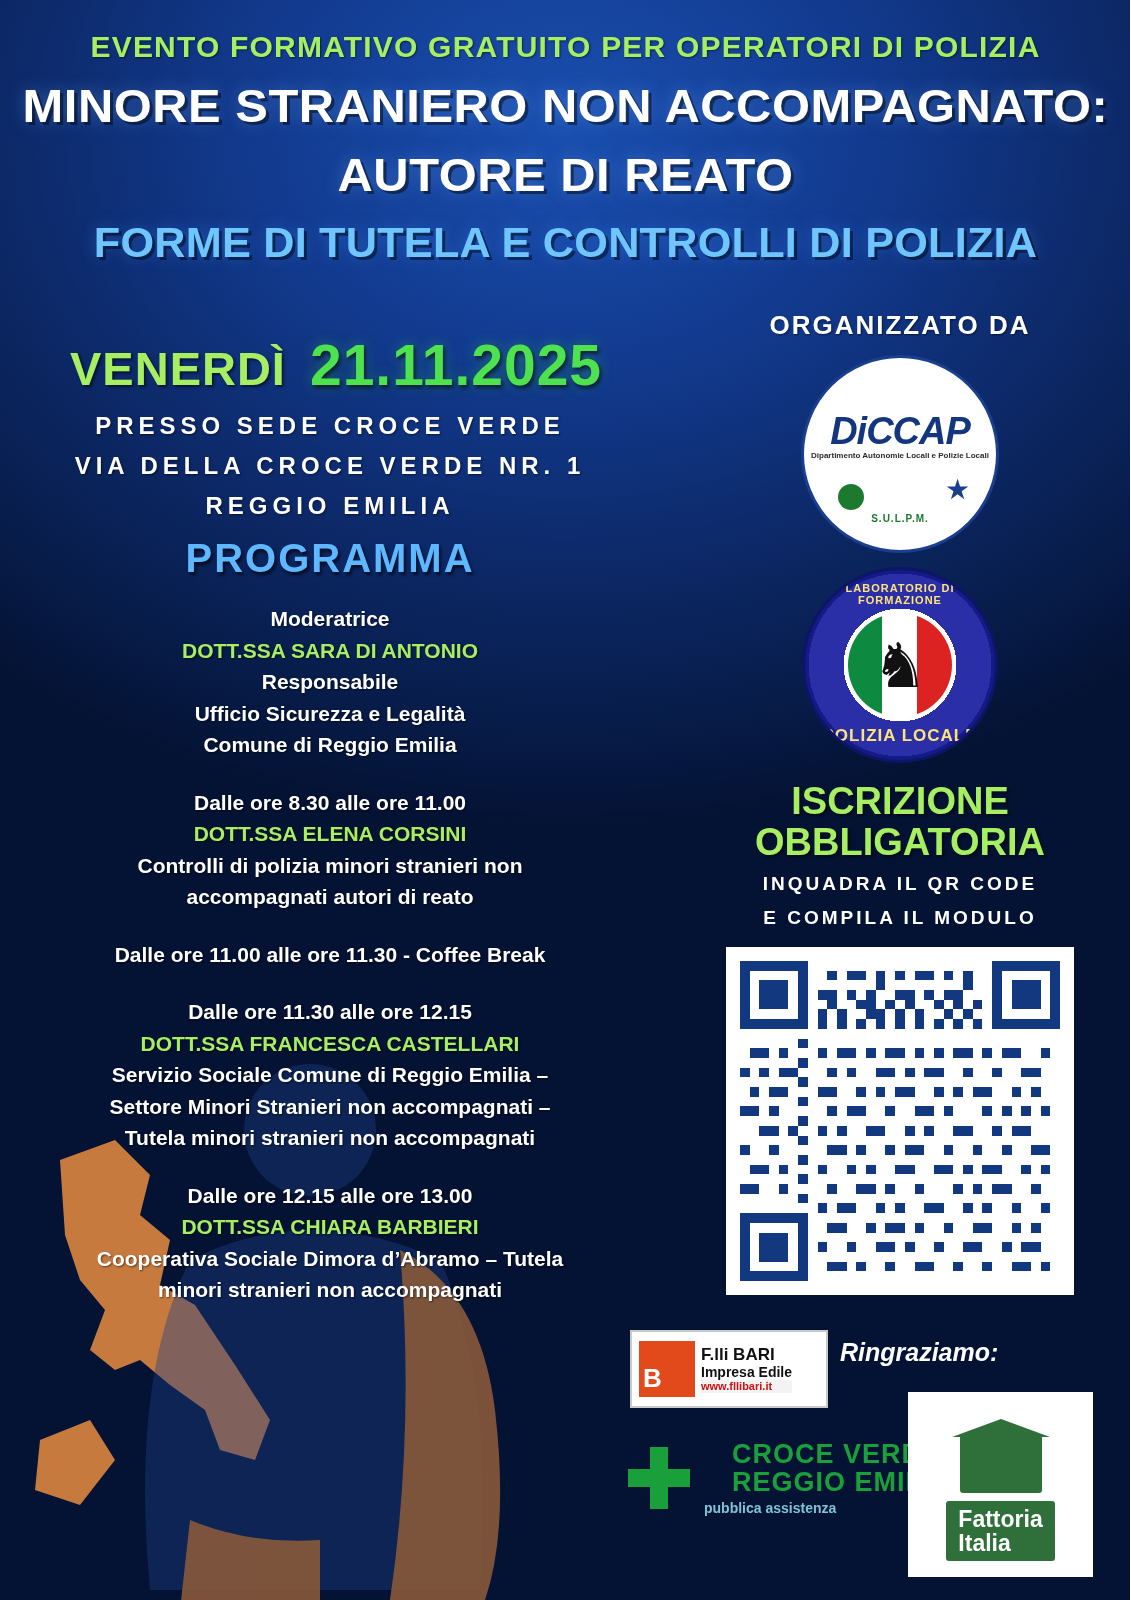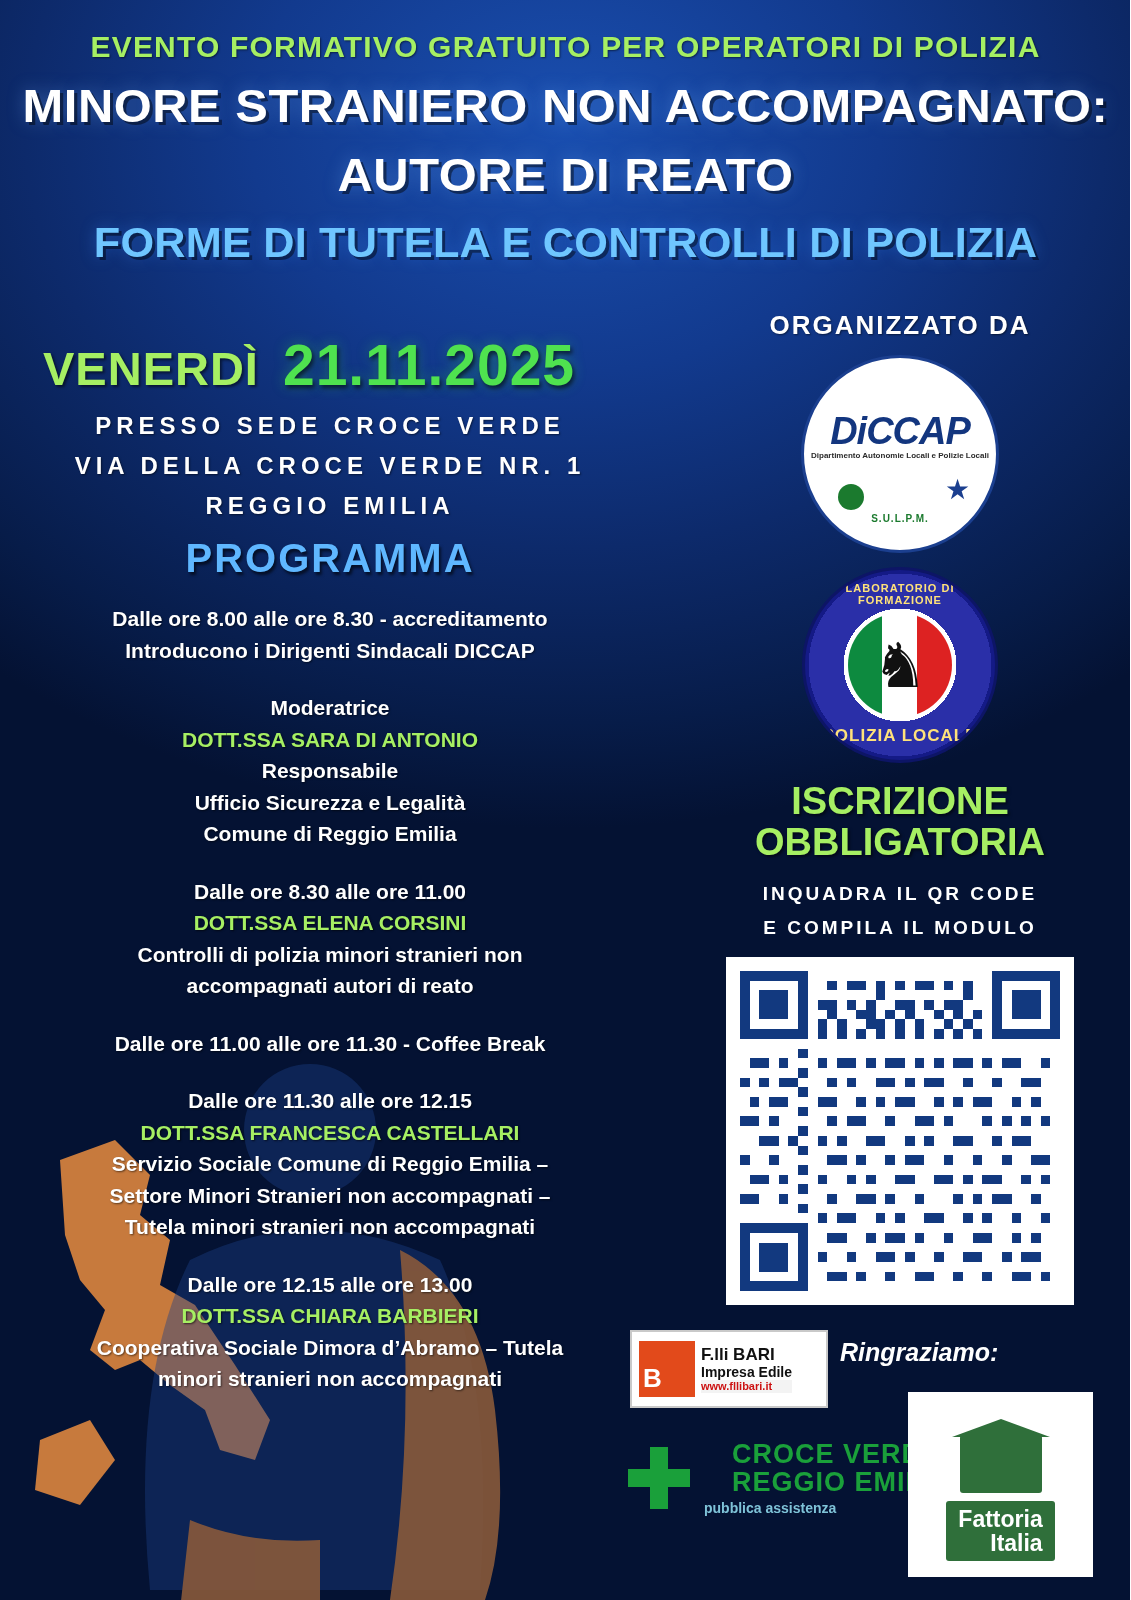--- a/index.html
+++ b/index.html
@@ -60,21 +60,21 @@
     font-weight: 800;
     letter-spacing: 0.2px;
     text-shadow: 3px 3px 0 rgba(0,0,0,.45), 0 0 16px rgba(60,140,255,.4);
     transform: scaleX(1.03);
   }
 
   
   .left { position: absolute; left: 0; top: 320px; width: 660px; }
   .when-row {
     display: flex; align-items: baseline; gap: 18px;
-    padding-left: 43px;
+    padding-left: 70px;
   }
   .weekday {
     color: #a6ef63;
     font-size: 47px; font-weight: 800; letter-spacing: 1px;
     text-shadow: 2px 2px 3px rgba(0,0,0,.55);
   }
   .datebig {
     color: #4fe24f;
     font-size: 57px; font-weight: 800; letter-spacing: 1px;
     text-shadow: 2px 3px 4px rgba(0,0,0,.6), 0 0 14px rgba(60,230,90,.35);
@@ -152,21 +152,21 @@
   .logo-lab .lab-bot {
     position: absolute; left: 0; right: 0; bottom: 14px;
     color: #ffe27a; font-size: 17px; font-weight: 800; letter-spacing: 1px;
   }
 
   .iscr {
     margin-top: 18px;
     color: #a6ef63; font-size: 38px; font-weight: 800; line-height: 1.08;
     text-shadow: 2px 2px 3px rgba(0,0,0,.55);
   }
-  .qr-cta { margin-top: 14px; color: #ffffff; font-size: 19px; font-weight: 700; letter-spacing: 3px; line-height: 1.8; }
+  .qr-cta { margin-top: 4px; color: #ffffff; font-size: 19px; font-weight: 700; letter-spacing: 3px; line-height: 1.8; }
 
   .qr {
     width: 348px; height: 348px; margin: 12px auto 0;
     background: #ffffff; padding: 14px;
   }
   .qr svg { display: block; width: 100%; height: 100%; }
 
   
   .thanks {
     position: absolute; left: 840px; top: 1338px;
@@ -203,21 +203,21 @@
     position: absolute; left: 908px; top: 1392px;
     width: 185px; height: 185px; background: #ffffff;
     display: flex; flex-direction: column; align-items: center; justify-content: flex-end;
     padding-bottom: 16px;
   }
   .fattoria .house { width: 82px; height: 58px; background: #2f6f3a; margin-bottom: 8px; position: relative; border-radius: 3px; }
   .fattoria .house::before {
     content: ""; position: absolute; left: -8px; top: -16px;
     border-left: 49px solid transparent; border-right: 49px solid transparent; border-bottom: 18px solid #2f6f3a;
   }
-  .fattoria .fband { background: #2f6f3a; color: #fff; font-size: 23px; font-weight: 800; line-height: 1.05; padding: 6px 12px; text-align: right; border-radius: 3px; }
+  .fattoria .fband { background: #2f6f3a; color: #fff; font-size: 23px; font-weight: 800; line-height: 1.05; padding: 6px 12px; text-align: left; border-radius: 3px; }
 </style>
 </head>
 <body>
 
 <div class="poster">
 
   <svg class="italy-map" viewBox="0 0 300 420" aria-hidden="true">
     <path d="M40 40 L95 20 L130 55 L120 95 L150 120 L140 165 L175 185 L215 245 L250 300 L235 340 L200 330 L185 290 L150 265 L120 240 L95 250 L70 230 L85 190 L60 160 L45 115 Z" fill="#f59440" opacity="0.95"></path>
     <path d="M20 320 L70 300 L95 340 L60 385 L15 370 Z" fill="#f59440" opacity="0.95"></path>
   </svg>
@@ -246,24 +246,20 @@
     </div>
     <div class="venue">
       <div>PRESSO SEDE CROCE VERDE</div>
       <div>VIA DELLA CROCE VERDE NR. 1</div>
       <div>REGGIO EMILIA</div>
     </div>
     <div class="programma">PROGRAMMA</div>
 
     <div class="prog-list">
 
-      <div class="blk">
-        <div class="line">Dalle ore 8.00 alle ore 8.30 - accreditamento</div>
-        <div class="line">Introducono i Dirigenti Sindacali DICCAP</div>
-      </div>
 
       <div class="blk">
         <div class="line">Moderatrice</div>
         <div class="name">DOTT.SSA SARA DI ANTONIO</div>
         <div class="line">Responsabile</div>
         <div class="line">Ufficio Sicurezza e Legalità</div>
         <div class="line">Comune di Reggio Emilia</div>
       </div>
 
       <div class="blk">

